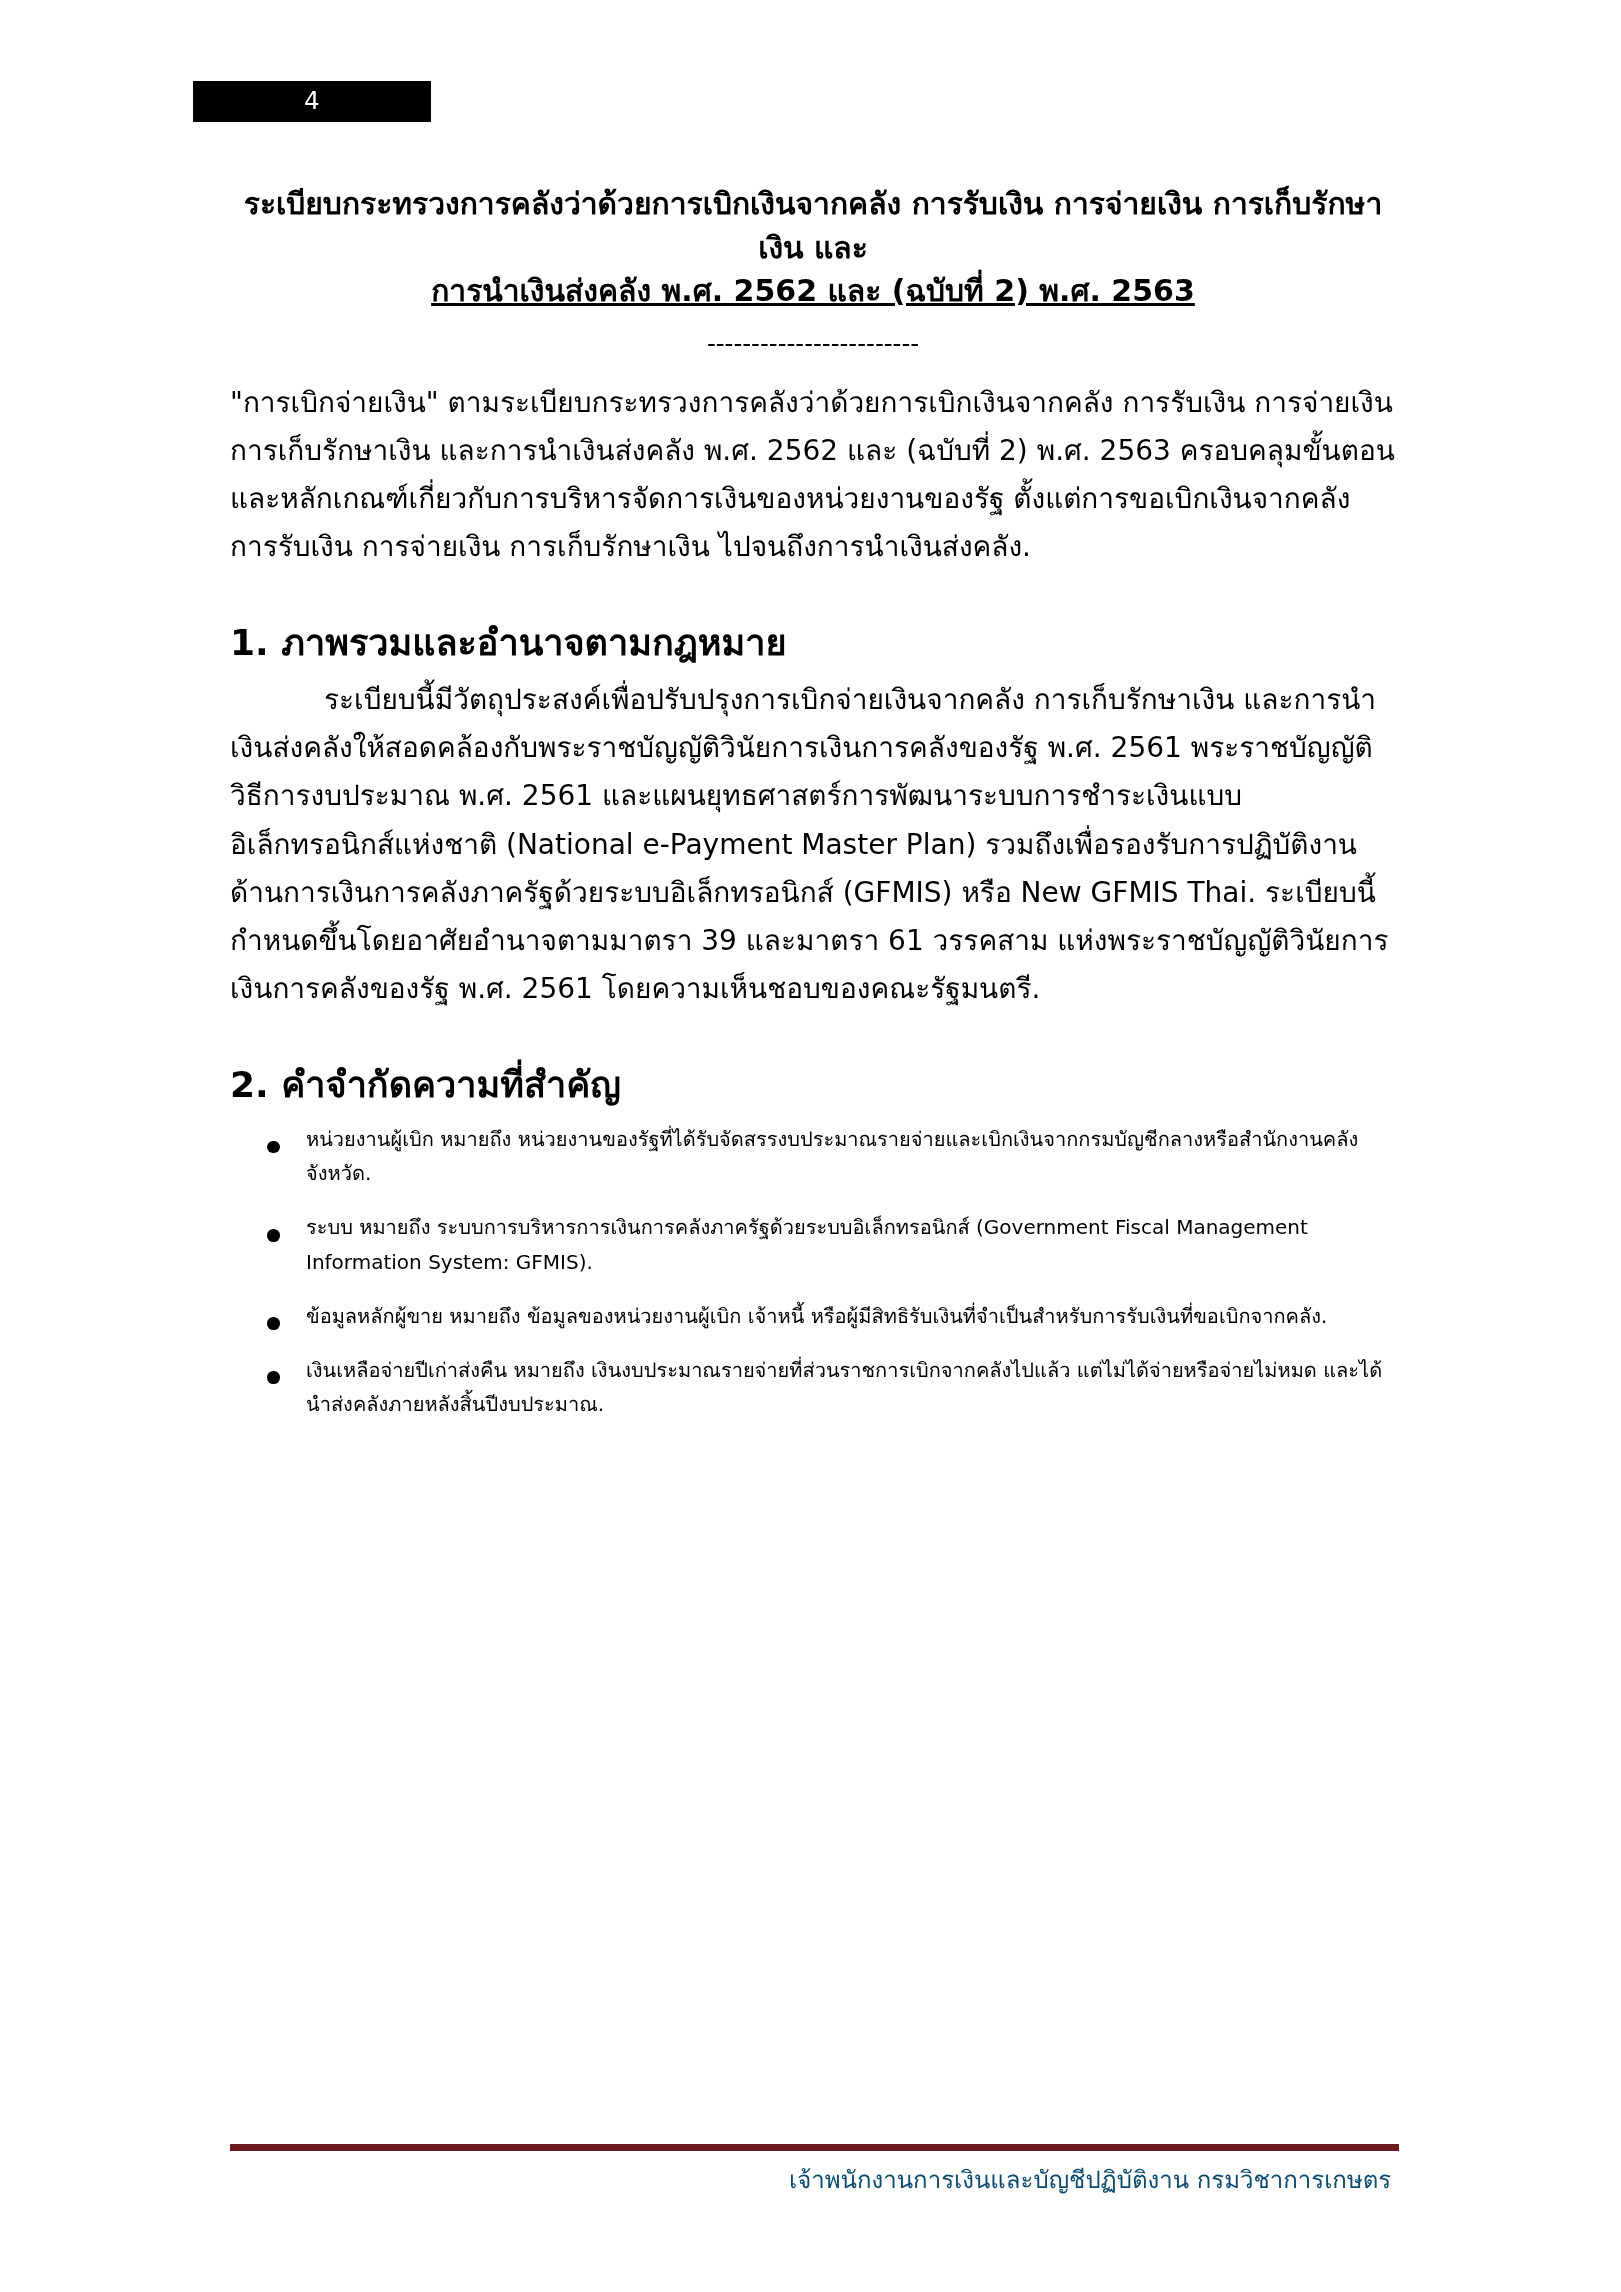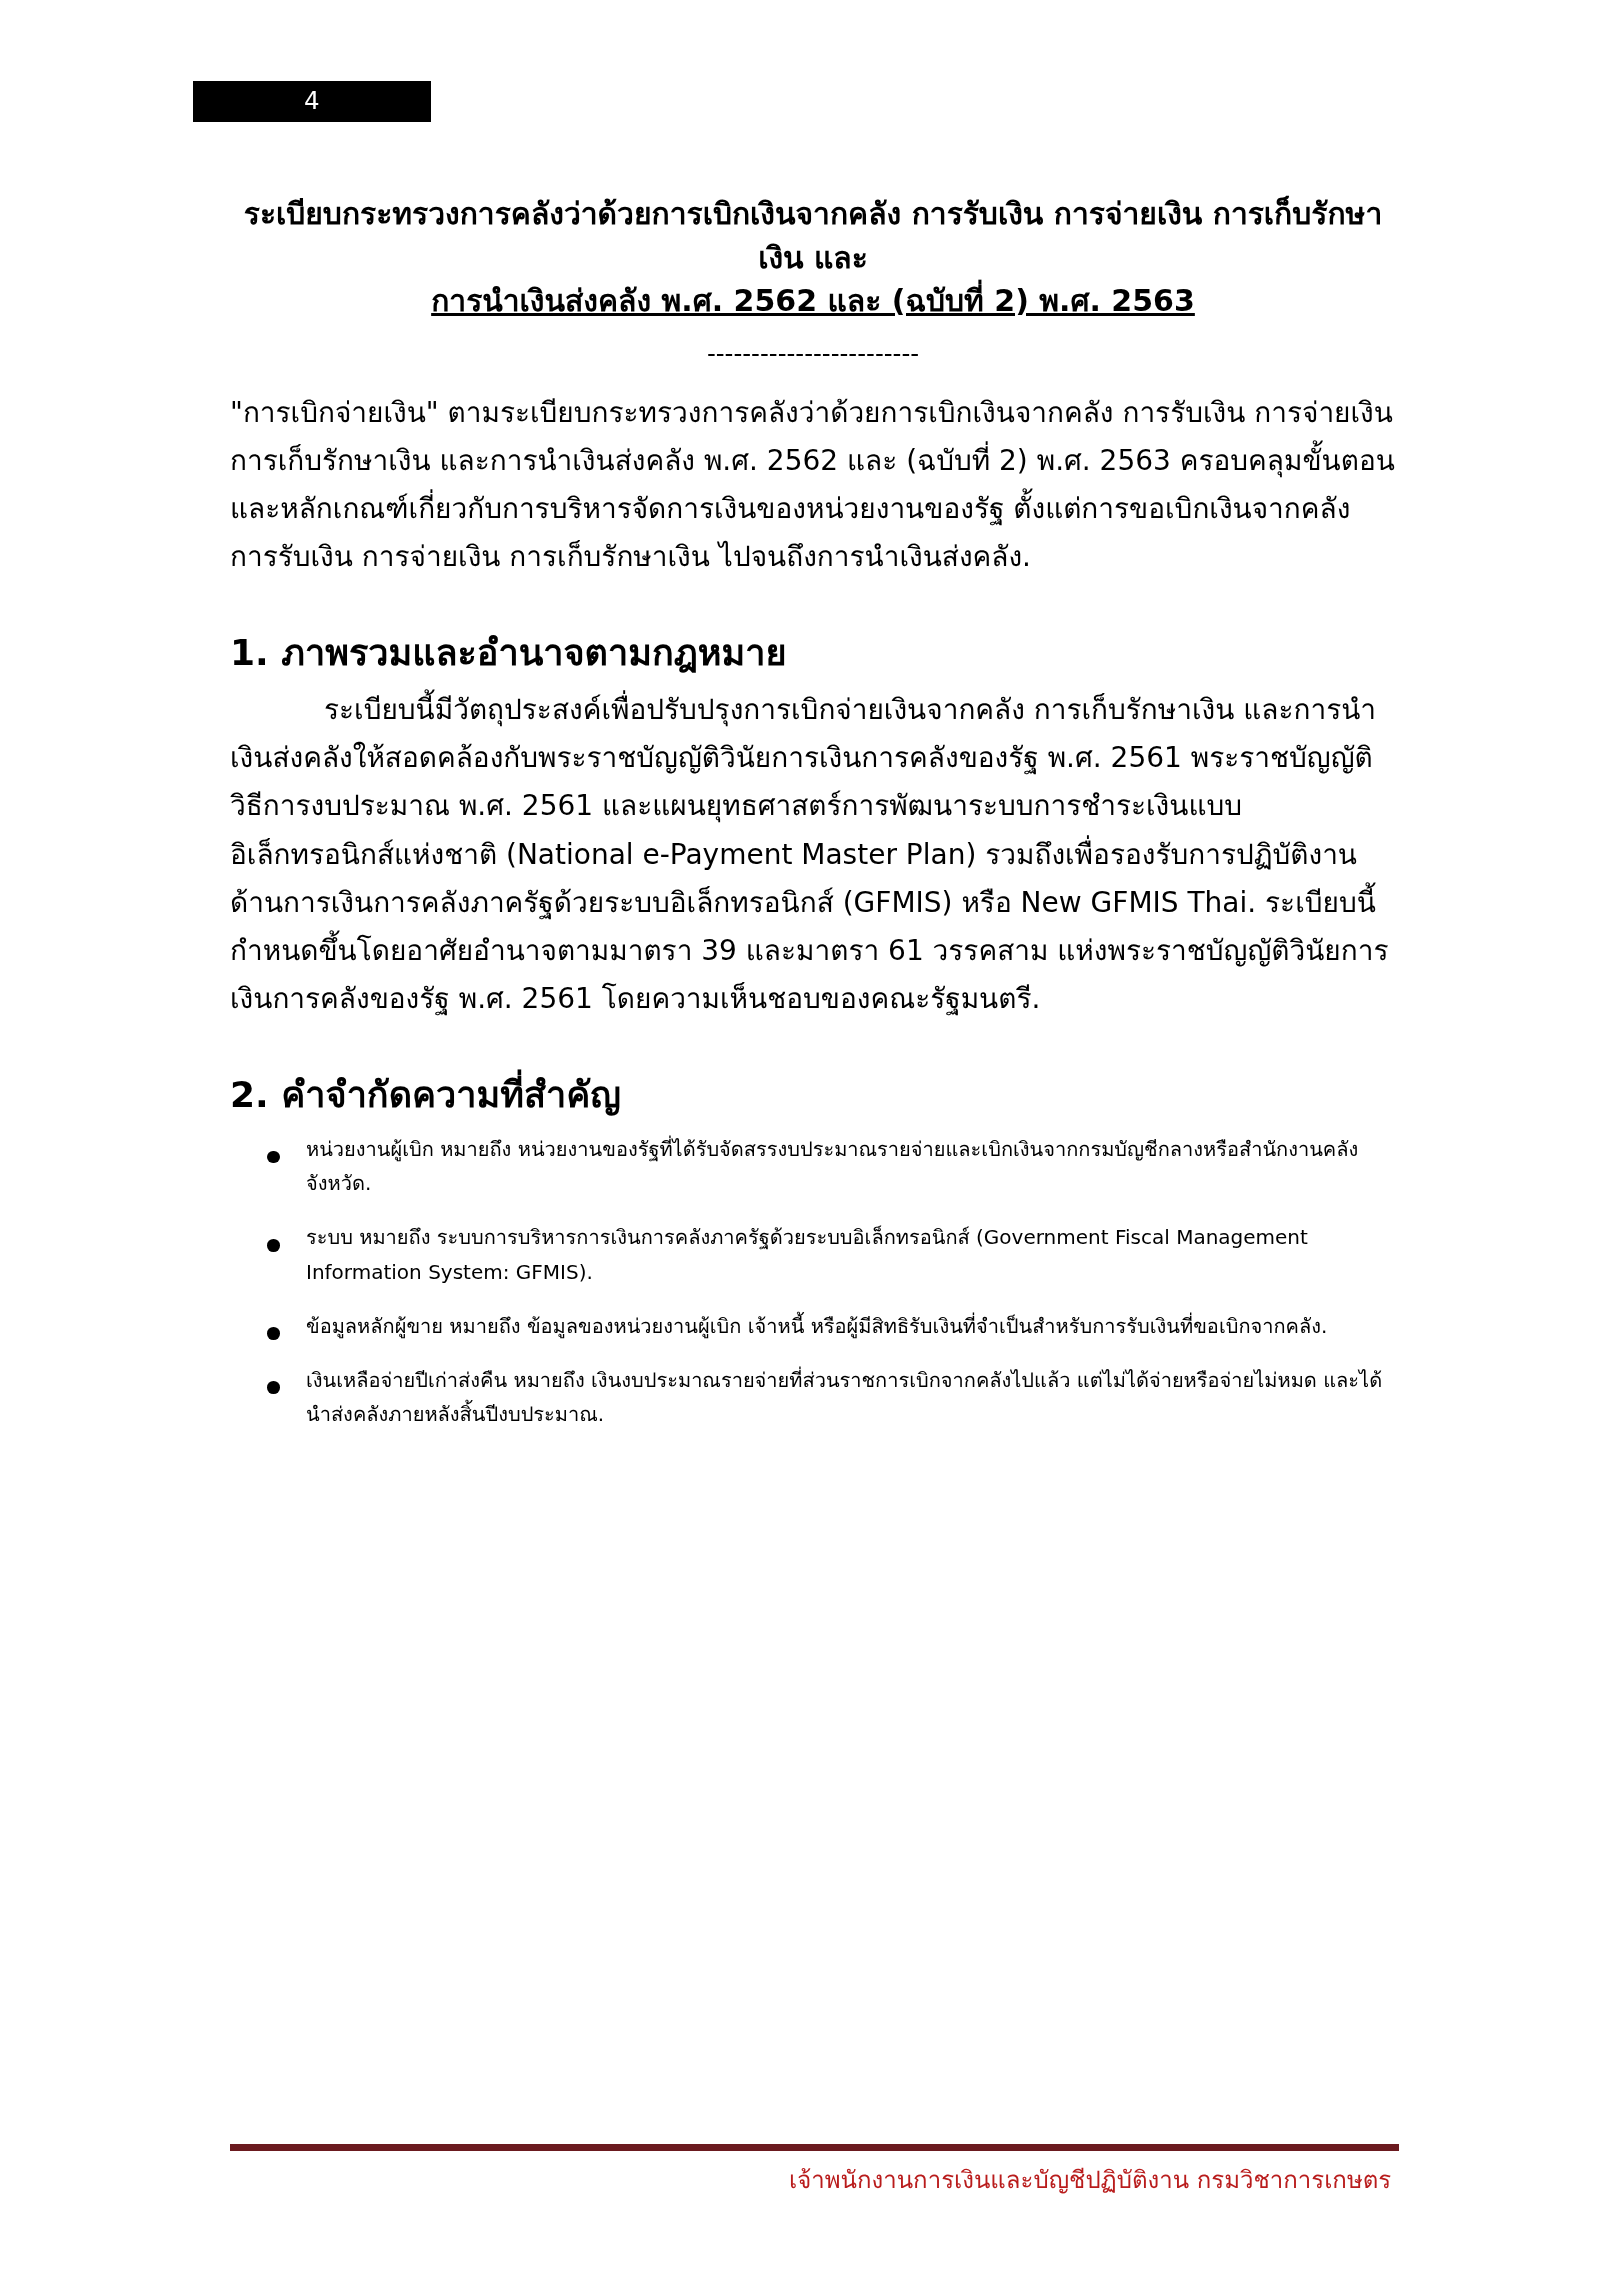--- a/index.html
+++ b/index.html
@@ -38,21 +38,21 @@
     font-size: 24.5px;
     font-family: "DejaVu Sans", "Liberation Sans", sans-serif;
     line-height: 1;
     letter-spacing: 0.5px;
   }
 
   
   .content {
     position: absolute;
     left: 230px;
-    top: 192px;
+    top: 182px;
     width: 1166px;
   }
 
   .doc-title {
     text-align: center;
     font-weight: bold;
     font-size: 30px;
     line-height: 1.45;
     margin: 0 0 5.9px 0;
   }
@@ -121,21 +121,21 @@
     background: #6b1a1f;
   }
   .footer-text {
     position: absolute;
     left: 230px;
     top: 2161px;
     width: 1169px;
     text-align: right;
     font-size: 24px;
     line-height: 1.6;
-    color: #b91c1c;
+    color: #0c4a6e;
     padding-right: 7.8px;
     box-sizing: border-box;
   }
 </style>
 </head>
 <body>
 
 <div class="page">
 
   <div class="page-number-band">

